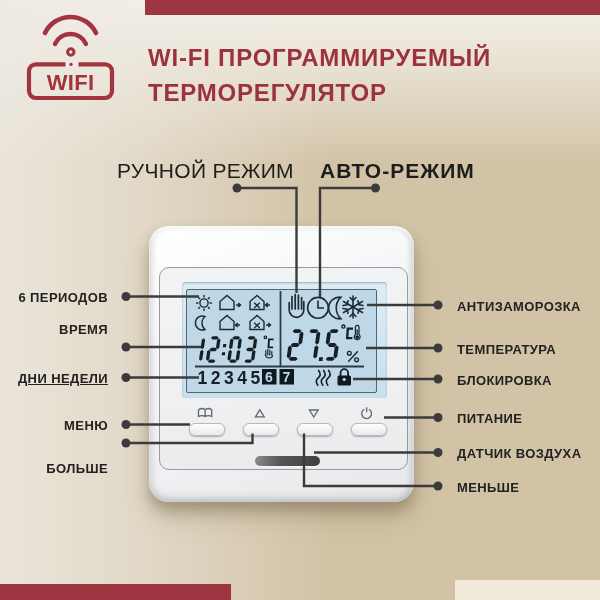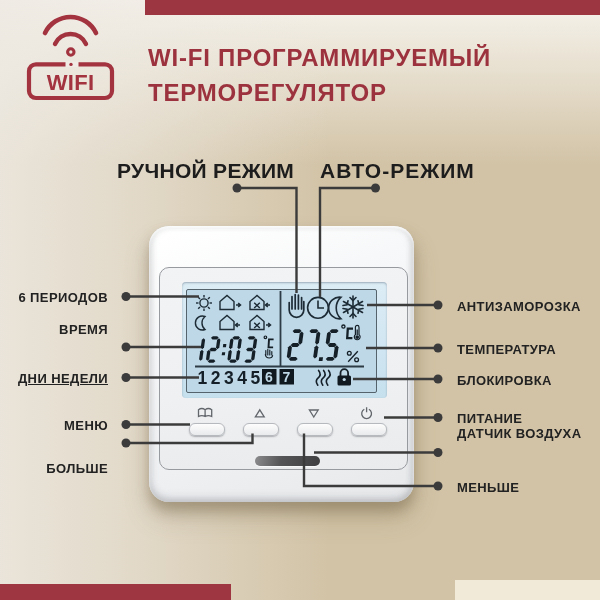--- a/index.html
+++ b/index.html
@@ -29,21 +29,21 @@
       <circle cx="70.8" cy="52" r="3.2" stroke-width="3.1"></circle>
       <rect x="29" y="64.3" width="83" height="33.7" rx="7" stroke-width="4.2"></rect>
     </g>
     <rect x="65.5" y="61.5" width="13" height="5.5" fill="#f0ece5"></rect>
     <circle cx="71" cy="64.4" r="1.7" fill="#a2333f"></circle>
     <text x="70.5" y="89.5" font-family="Liberation Sans" font-size="22" font-weight="bold" fill="#a2333f" text-anchor="middle" letter-spacing="0.3">WIFI</text>
   </svg>
 
   <div class="abs" style="left:148px; top:41px; font-weight:bold; font-size:24px; line-height:34.5px; color:#9c323d; letter-spacing:0.8px;">WI-FI ПРОГРАММИРУЕМЫЙ<br>ТЕРМОРЕГУЛЯТОР</div>
 
-  <div class="abs" style="left:117px; top:159px; font-weight:bold; font-size:21px; color:#1d1d1d; letter-spacing:0.3px;">РУЧНОЙ РЕЖИМ</div>
+  <div class="abs" style="left:117px; top:159px; font-weight:normal; font-size:21px; color:#1d1d1d; letter-spacing:0.3px;">РУЧНОЙ РЕЖИМ</div>
 
   <div class="abs" style="left:320px; top:159px; font-weight:bold; font-size:21px; color:#1d1d1d; letter-spacing:1px;">АВТО-РЕЖИМ</div>
 
   <div class="abs" style="left:149px; top:226px; width:265px; height:276px; border-radius:20px;
       background: linear-gradient(160deg,#ffffff 4%, #f7f8f9 30%, #eef0f2 68%, #e6e8ea 100%);
       box-shadow: inset 0 2px 3px rgba(255,255,255,0.9), inset 0 -5px 7px rgba(150,150,155,0.3),
                   inset 3px 0 6px rgba(170,172,176,0.3), inset -3px 0 6px rgba(160,162,166,0.35),
                   0 9px 13px rgba(115,98,68,0.42), 0 16px 26px rgba(115,98,68,0.22);"></div>
 
   <div class="abs" style="left:159px; top:267px; width:247px; height:201px; border-radius:10px;
@@ -275,17 +275,17 @@
   <div class="lbl lblL" style="right:492px; top:436.5px;margin-top:24px;">БОЛЬШЕ</div>
 
   <div class="lbl" style="left:457px; top:298.5px;">АНТИЗАМОРОЗКА</div>
 
   <div class="lbl" style="left:457px; top:341.5px;">ТЕМПЕРАТУРА</div>
 
   <div class="lbl" style="left:457px; top:372.5px;">БЛОКИРОВКА</div>
 
   <div class="lbl" style="left:457px; top:411px;">ПИТАНИЕ</div>
 
-  <div class="lbl" style="left:457px; top:426px;">ДАТЧИК ВОЗДУХА</div>
+  <div class="lbl" style="left:457px; top:446px;">ДАТЧИК ВОЗДУХА</div>
 
   <div class="lbl" style="left:457px; top:479.5px;">МЕНЬШЕ</div>
 
 </div>
 
 </body></html>

